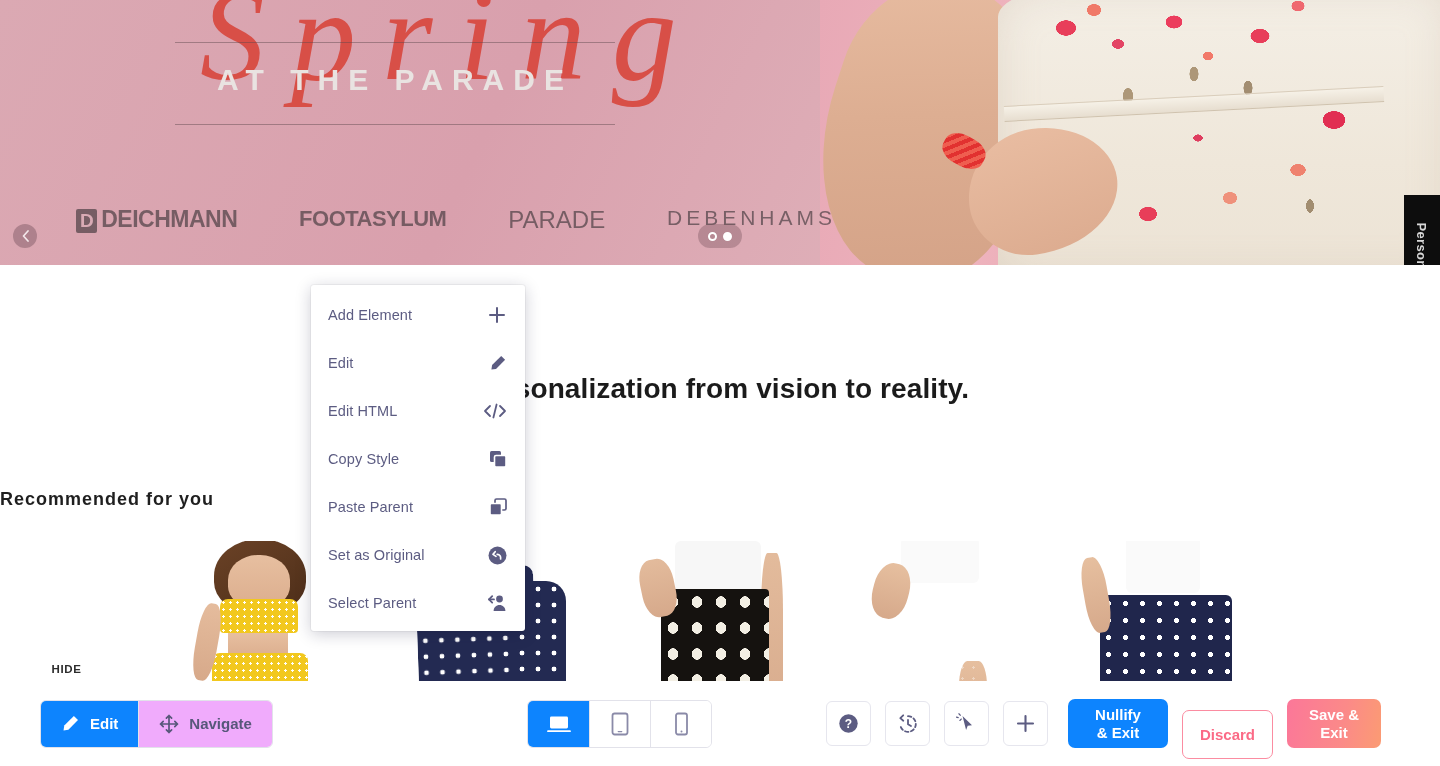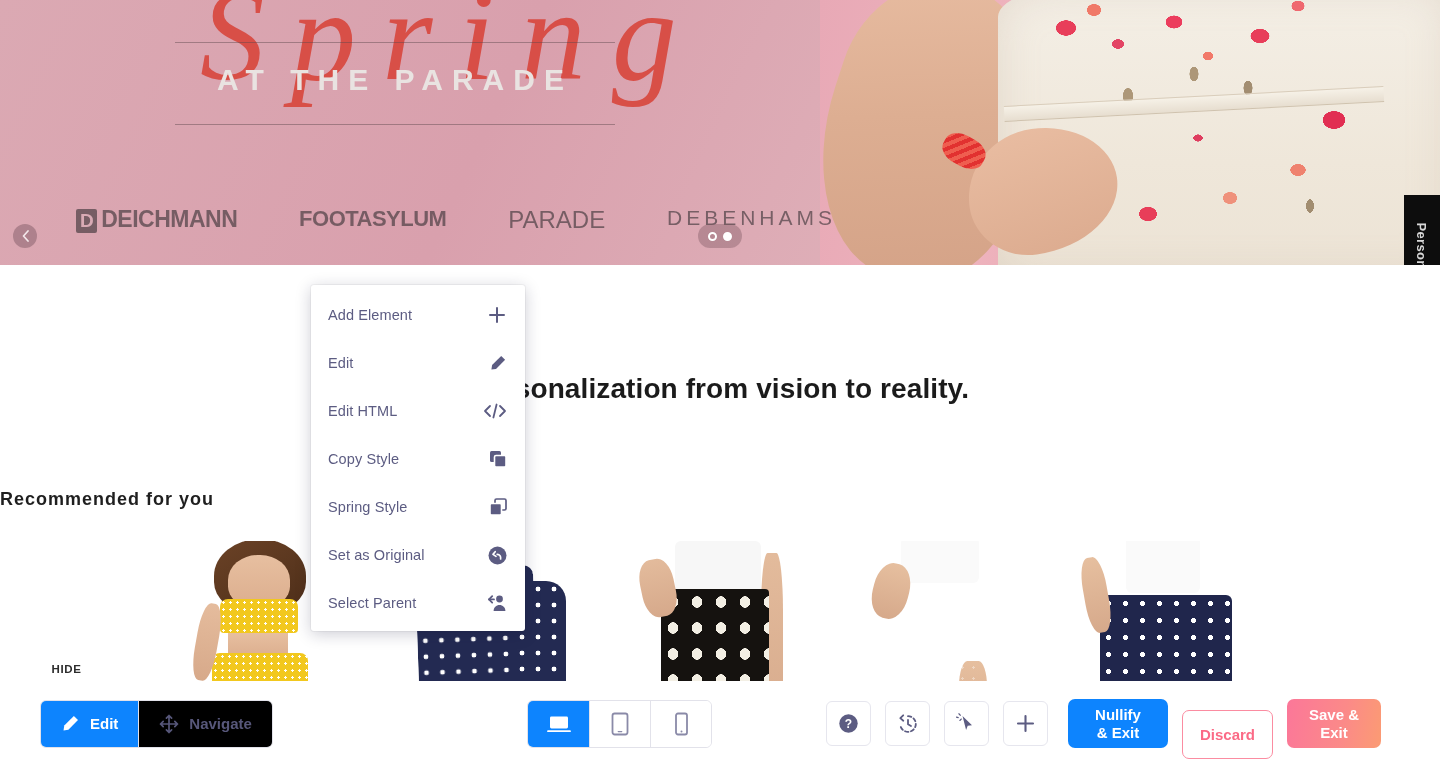--- a/index.html
+++ b/index.html
@@ -270,21 +270,21 @@
     position:absolute; left:0; bottom:0; width:1440px; height:85px;
     background:#fff; z-index:50;
     display:flex; align-items:center;
   }
   .tb-left { position:absolute; left:40px; display:flex; }
   .seg {
     display:flex; border:1px solid #e2e2ea; border-radius:6px; overflow:hidden; height:48px;
   }
   .seg-btn {
     display:flex; align-items:center; gap:10px; padding:0 20px;
-    font-size:15px; font-weight:700; color:#57577a; background:#000000;
+    font-size:15px; font-weight:700; color:#57577a; background:#f0abfc;
   }
   .seg-btn.active { background:#0d84fe; color:#fff; }
   .seg-btn + .seg-btn { border-left:1px solid #e2e2ea; }
 
   .tb-center { position:absolute; left:527px; display:flex; }
   .dev-seg { display:flex; border:1px solid #e2e2ea; border-radius:6px; overflow:hidden; height:48px; }
   .dev-btn {
     width:61px; display:flex; align-items:center; justify-content:center;
     background:#fff; color:#8a8aa8;
   }
@@ -426,21 +426,21 @@
       <span class="lbl">Copy Style</span>
       <span class="ico">
         <svg width="18" height="18" viewBox="0 0 18 18">
             <rect x="1" y="1" width="11" height="11" rx="1.5" fill="currentColor"></rect>
             <rect x="5.5" y="5.5" width="11.5" height="11.5" rx="1.5" fill="currentColor" stroke="#fff" stroke-width="1.6"></rect>
           </svg>
       </span>
     </div>
 
     <div class="ctx-item">
-      <span class="lbl">Spring Style</span>
+      <span class="lbl">Paste Parent</span>
       <span class="ico">
         <svg width="18" height="18" viewBox="0 0 18 18">
             <rect x="6" y="1" width="11" height="11" rx="1.5" fill="none" stroke="currentColor" stroke-width="1.7"></rect>
             <rect x="1" y="5.5" width="11.5" height="11.5" rx="1.5" fill="currentColor" stroke="#fff" stroke-width="1.6"></rect>
           </svg>
       </span>
     </div>
 
     <div class="ctx-item">
       <span class="lbl">Set as Original</span>

